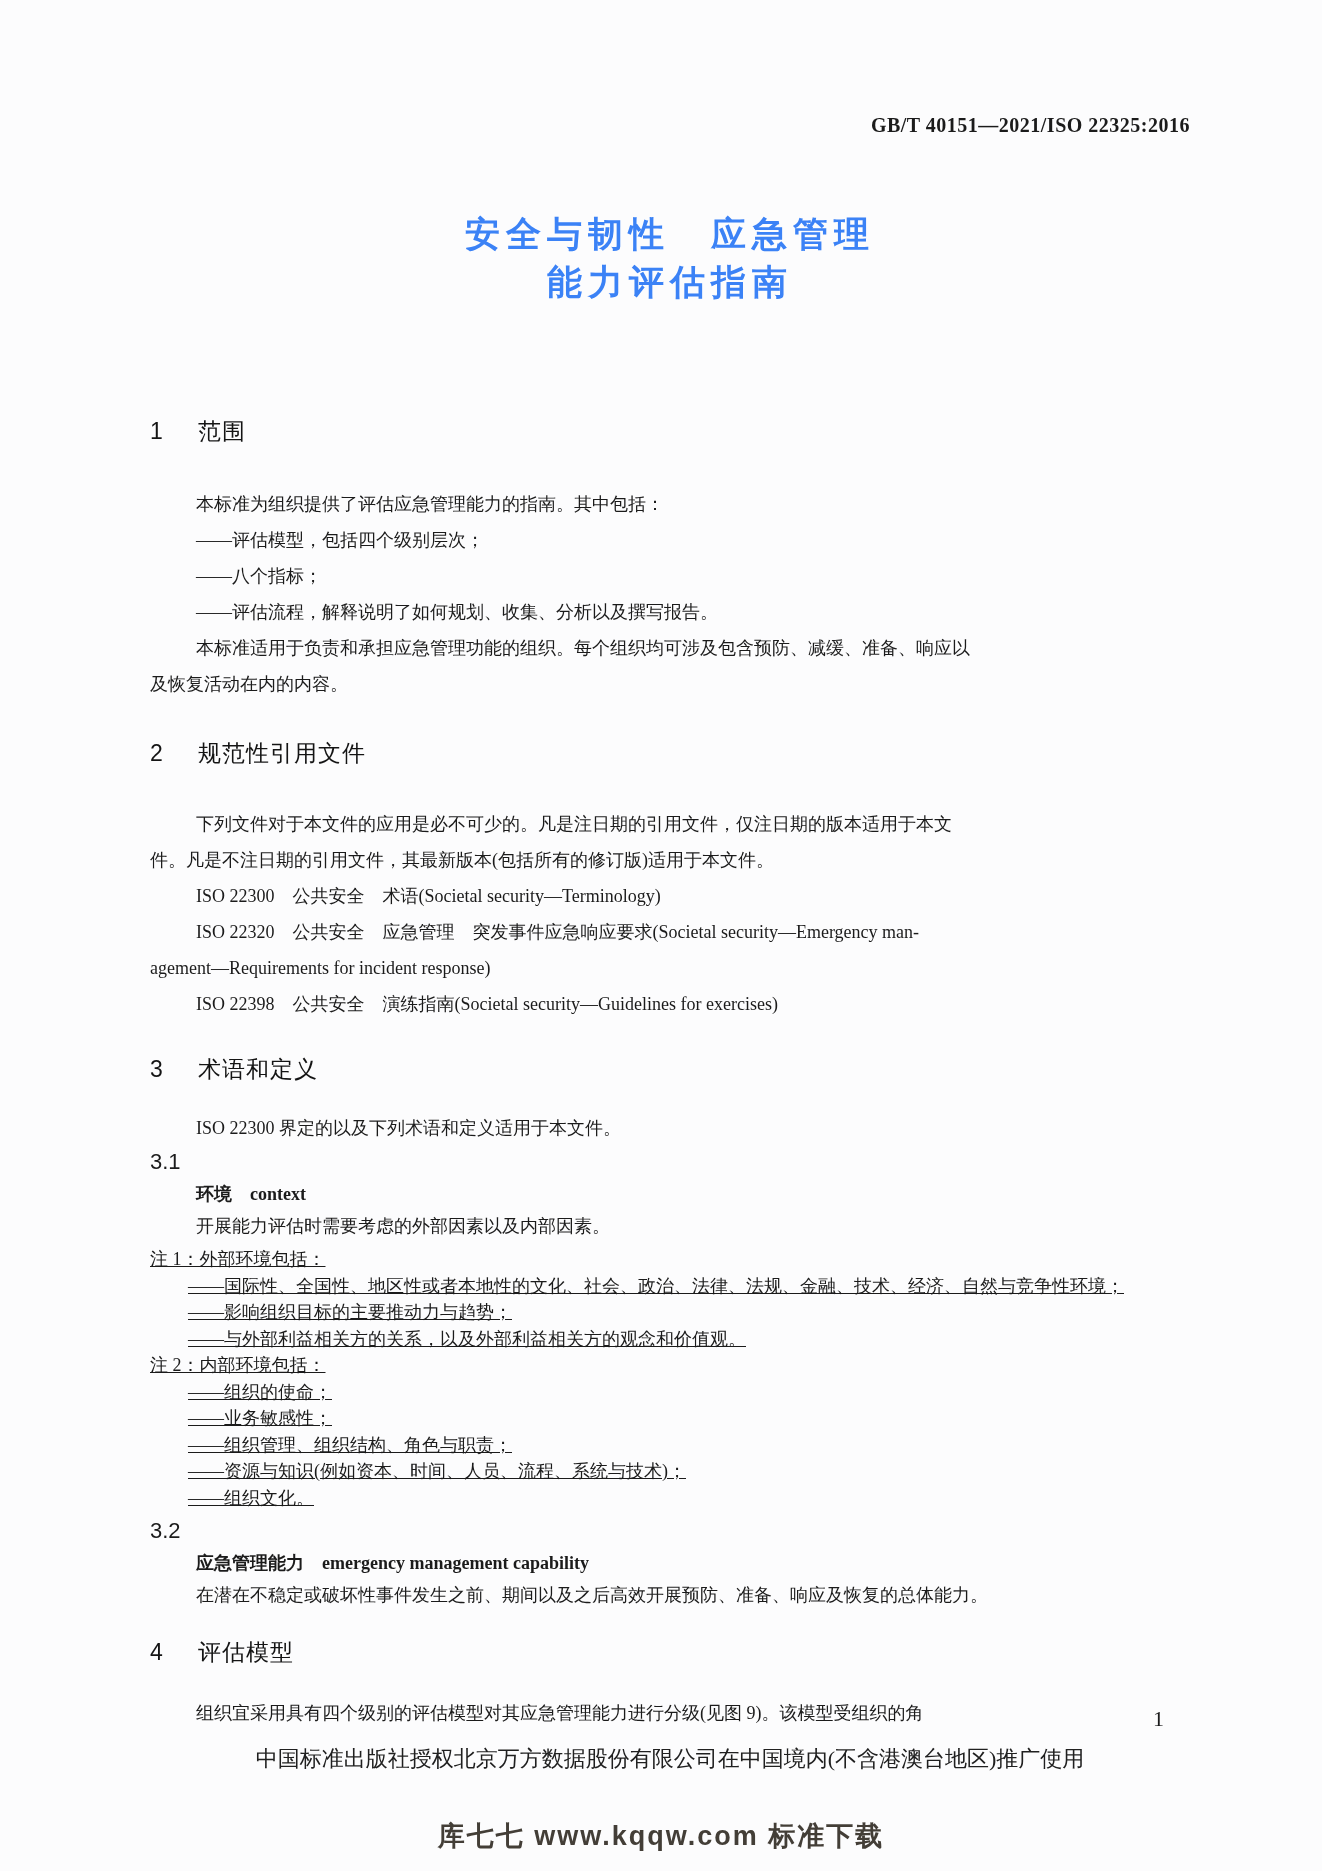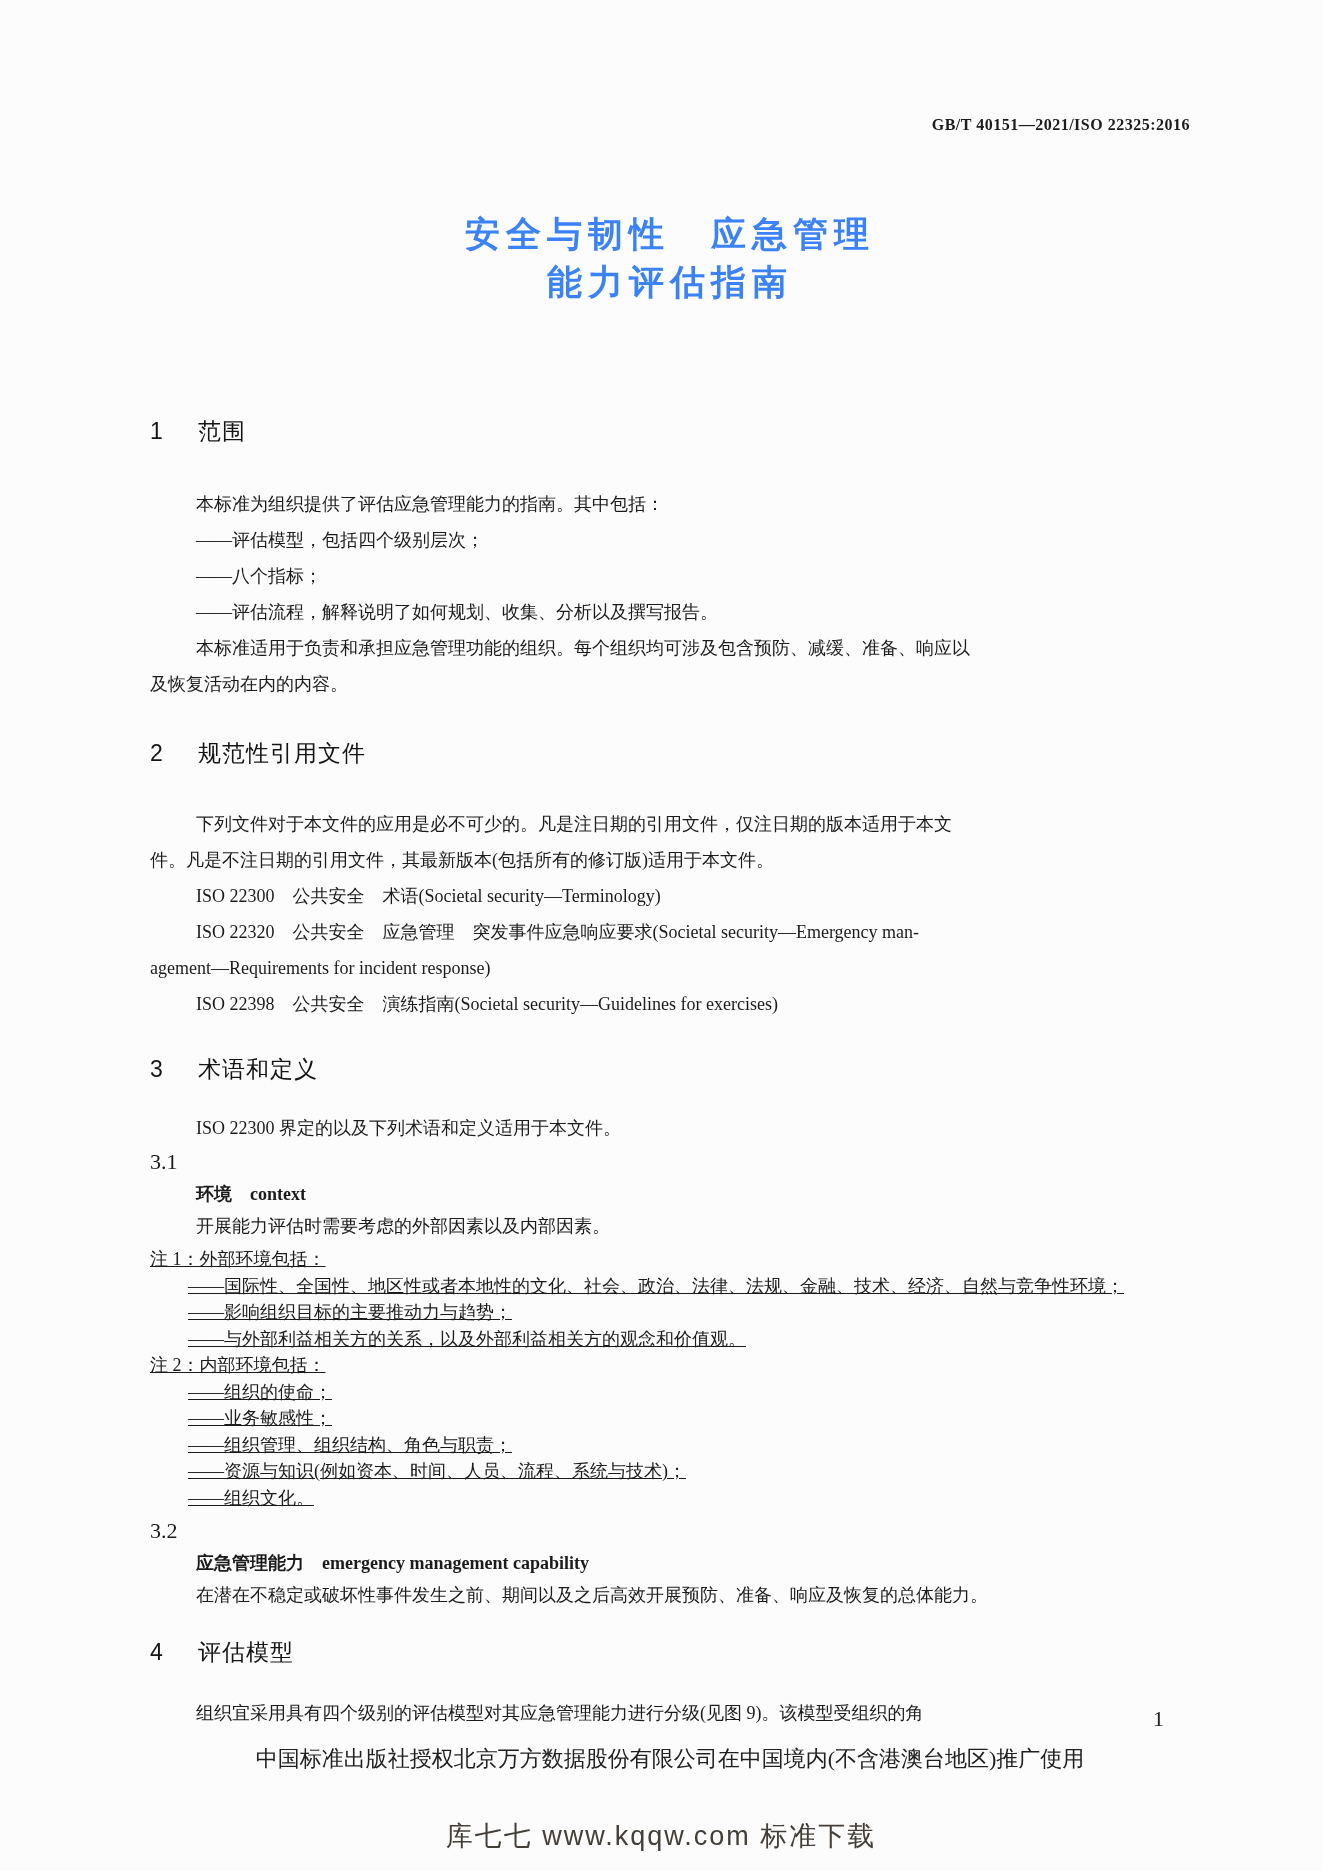--- a/index.html
+++ b/index.html
@@ -5,53 +5,53 @@
   html,body { margin:0; padding:0; background:#e8e8ea; }
   .page {
     position:relative; width:1322px; height:1871px; margin:0 auto;
     background:#fcfcfd; overflow:hidden; color:#1b1b1b;
     font-family:"Liberation Serif","DejaVu Serif",serif;
   }
   .content { padding:112px 132px 0 150px; }
 
   .doc-header {
     text-align:right; font-family:"Liberation Serif",serif;
-    font-weight:700; font-size:16px; line-height:26px; letter-spacing:.5px;
+    font-weight:700; font-size:20px; line-height:26px; letter-spacing:.5px;
   }
   .doc-title {
     margin-top:72px; text-align:center;
     font-family:"Liberation Sans",sans-serif; font-weight:700;
     font-size:35px; line-height:48px; letter-spacing:6px; color:#3b82f6;
   }
   .sec-h {
     font-family:"Liberation Sans",sans-serif; font-weight:400;
     font-size:23px; height:30px; line-height:30px; letter-spacing:1px; color:#141414;
   }
   .sec-h .num { display:inline-block; min-width:24px; margin-right:24px; }
 
   .bl  { font-size:18px; line-height:36px; height:36px; white-space:nowrap; }
   .tl  { line-height:32px; height:32px; }
   .ind { padding-left:46px; }
-  .tid { font-family:Liberation Serif, serif; font-size:22px; line-height:32px; height:32px; }
+  .tid { font-family:Liberation Sans, sans-serif; font-size:22px; line-height:32px; height:32px; }
   .bterm { font-weight:700; }
   .note { font-size:18px; line-height:26.5px; height:26.5px; white-space:nowrap;text-decoration:underline; }
   .nind { padding-left:38px; }
 
   .pagenum {
     position:absolute; top:1706px; right:158px;
     font-size:22px; line-height:26px;
   }
   .publisher {
     position:absolute; top:1744px; left:150px; width:1040px;
     text-align:center; font-size:22px; line-height:30px; color:#202020;
   }
   .watermark {
     position:absolute; top:1818px; left:0; width:100%;
     text-align:center; font-family:"Liberation Sans",sans-serif;
-    font-weight:400; font-size:27px; letter-spacing:2px; color:#433e37;
+    font-weight:700; font-size:27px; letter-spacing:2px; color:#433e37;
   }
 </style>
 </head>
 <body>
 
 <div class="page">
   <div class="content">
 
     <div class="doc-header">GB/T 40151—2021/ISO 22325:2016</div>
 

